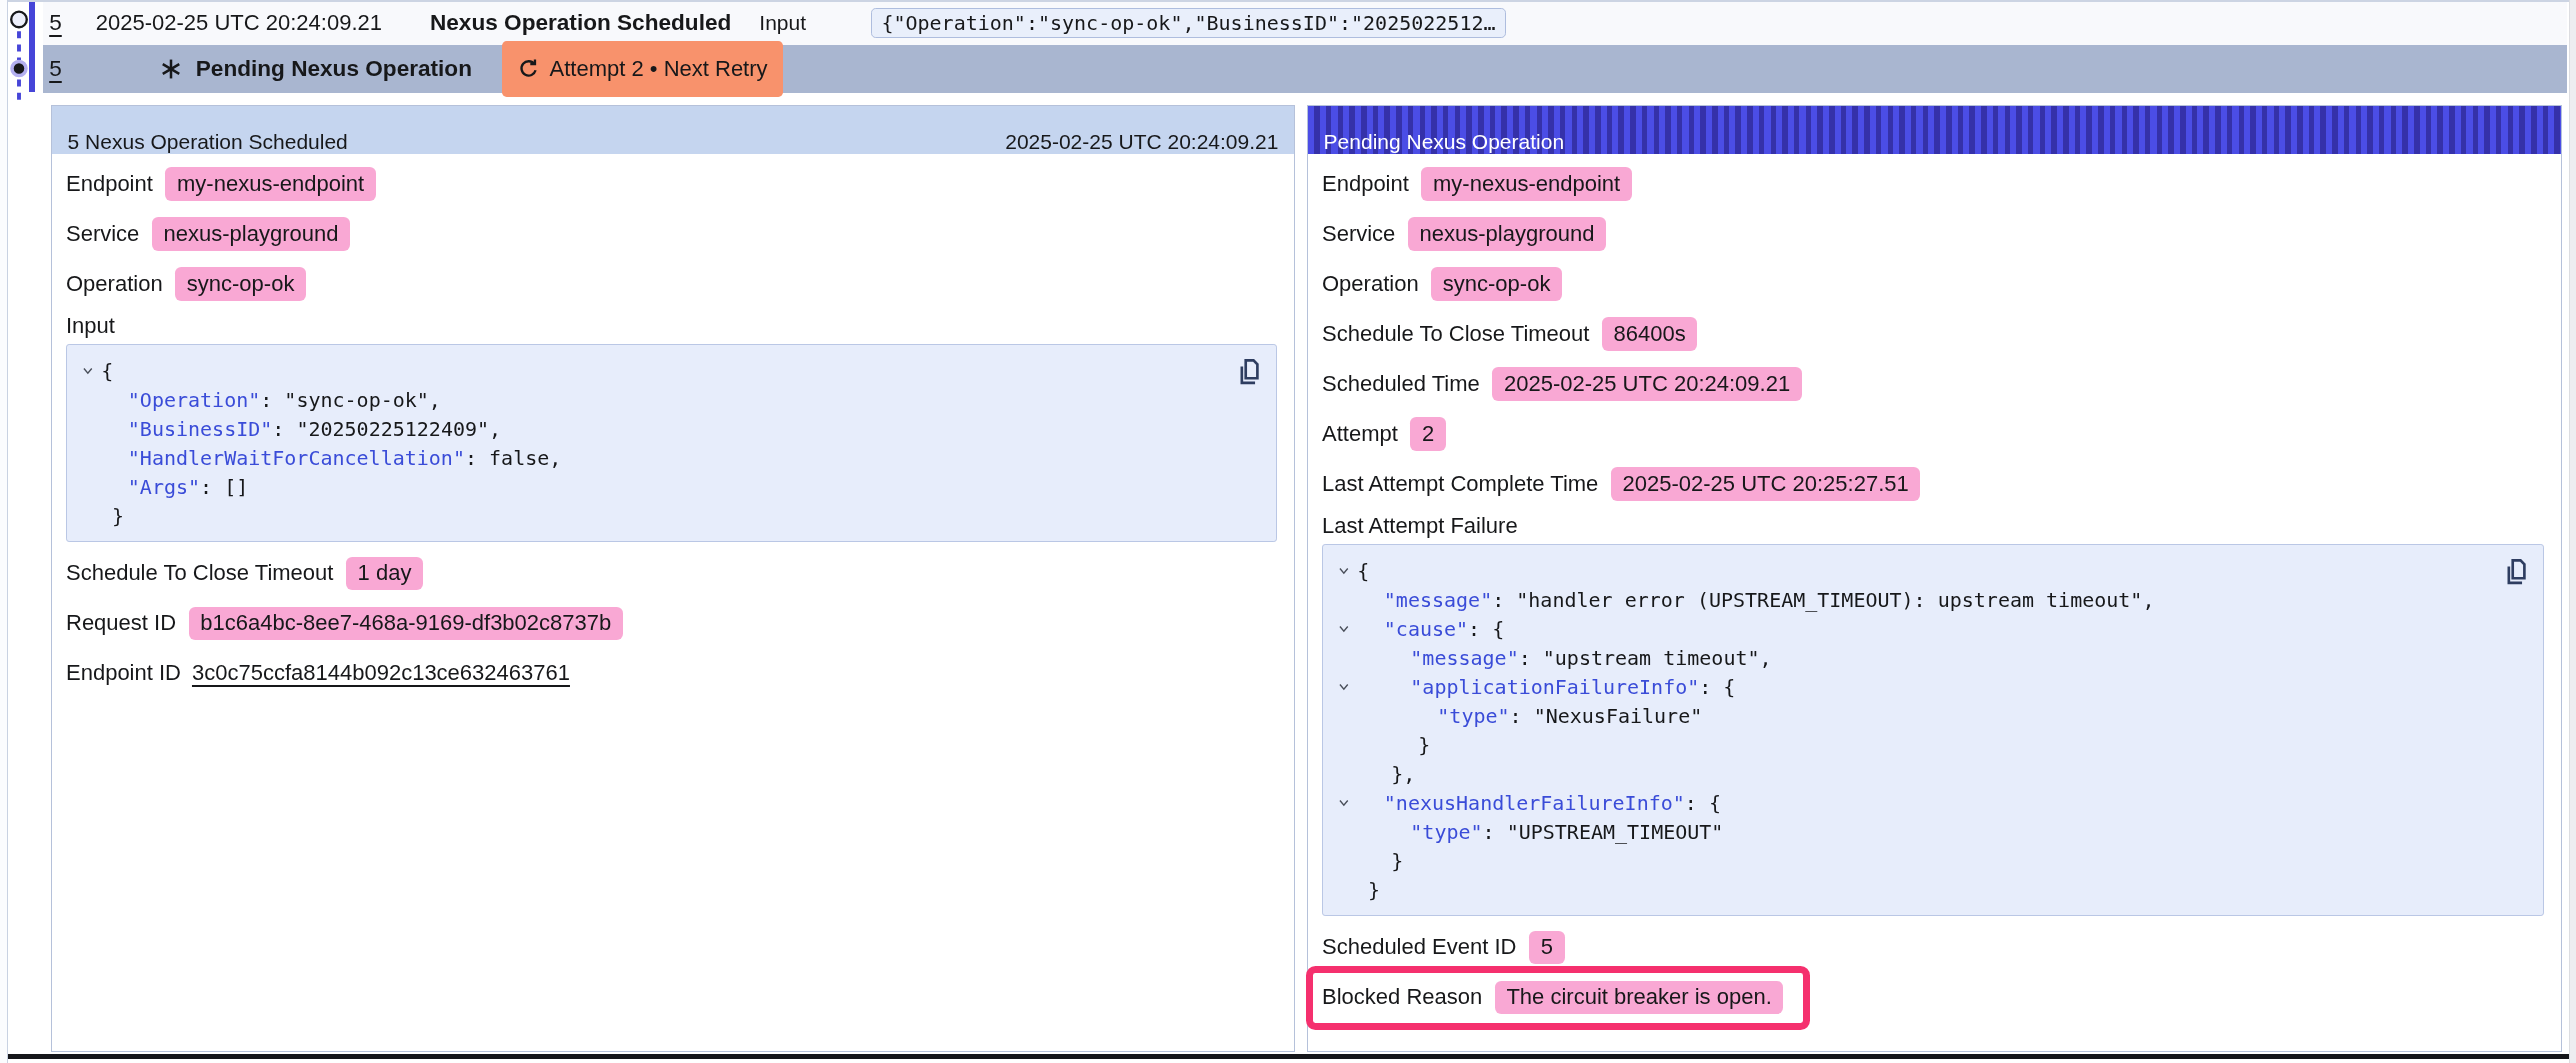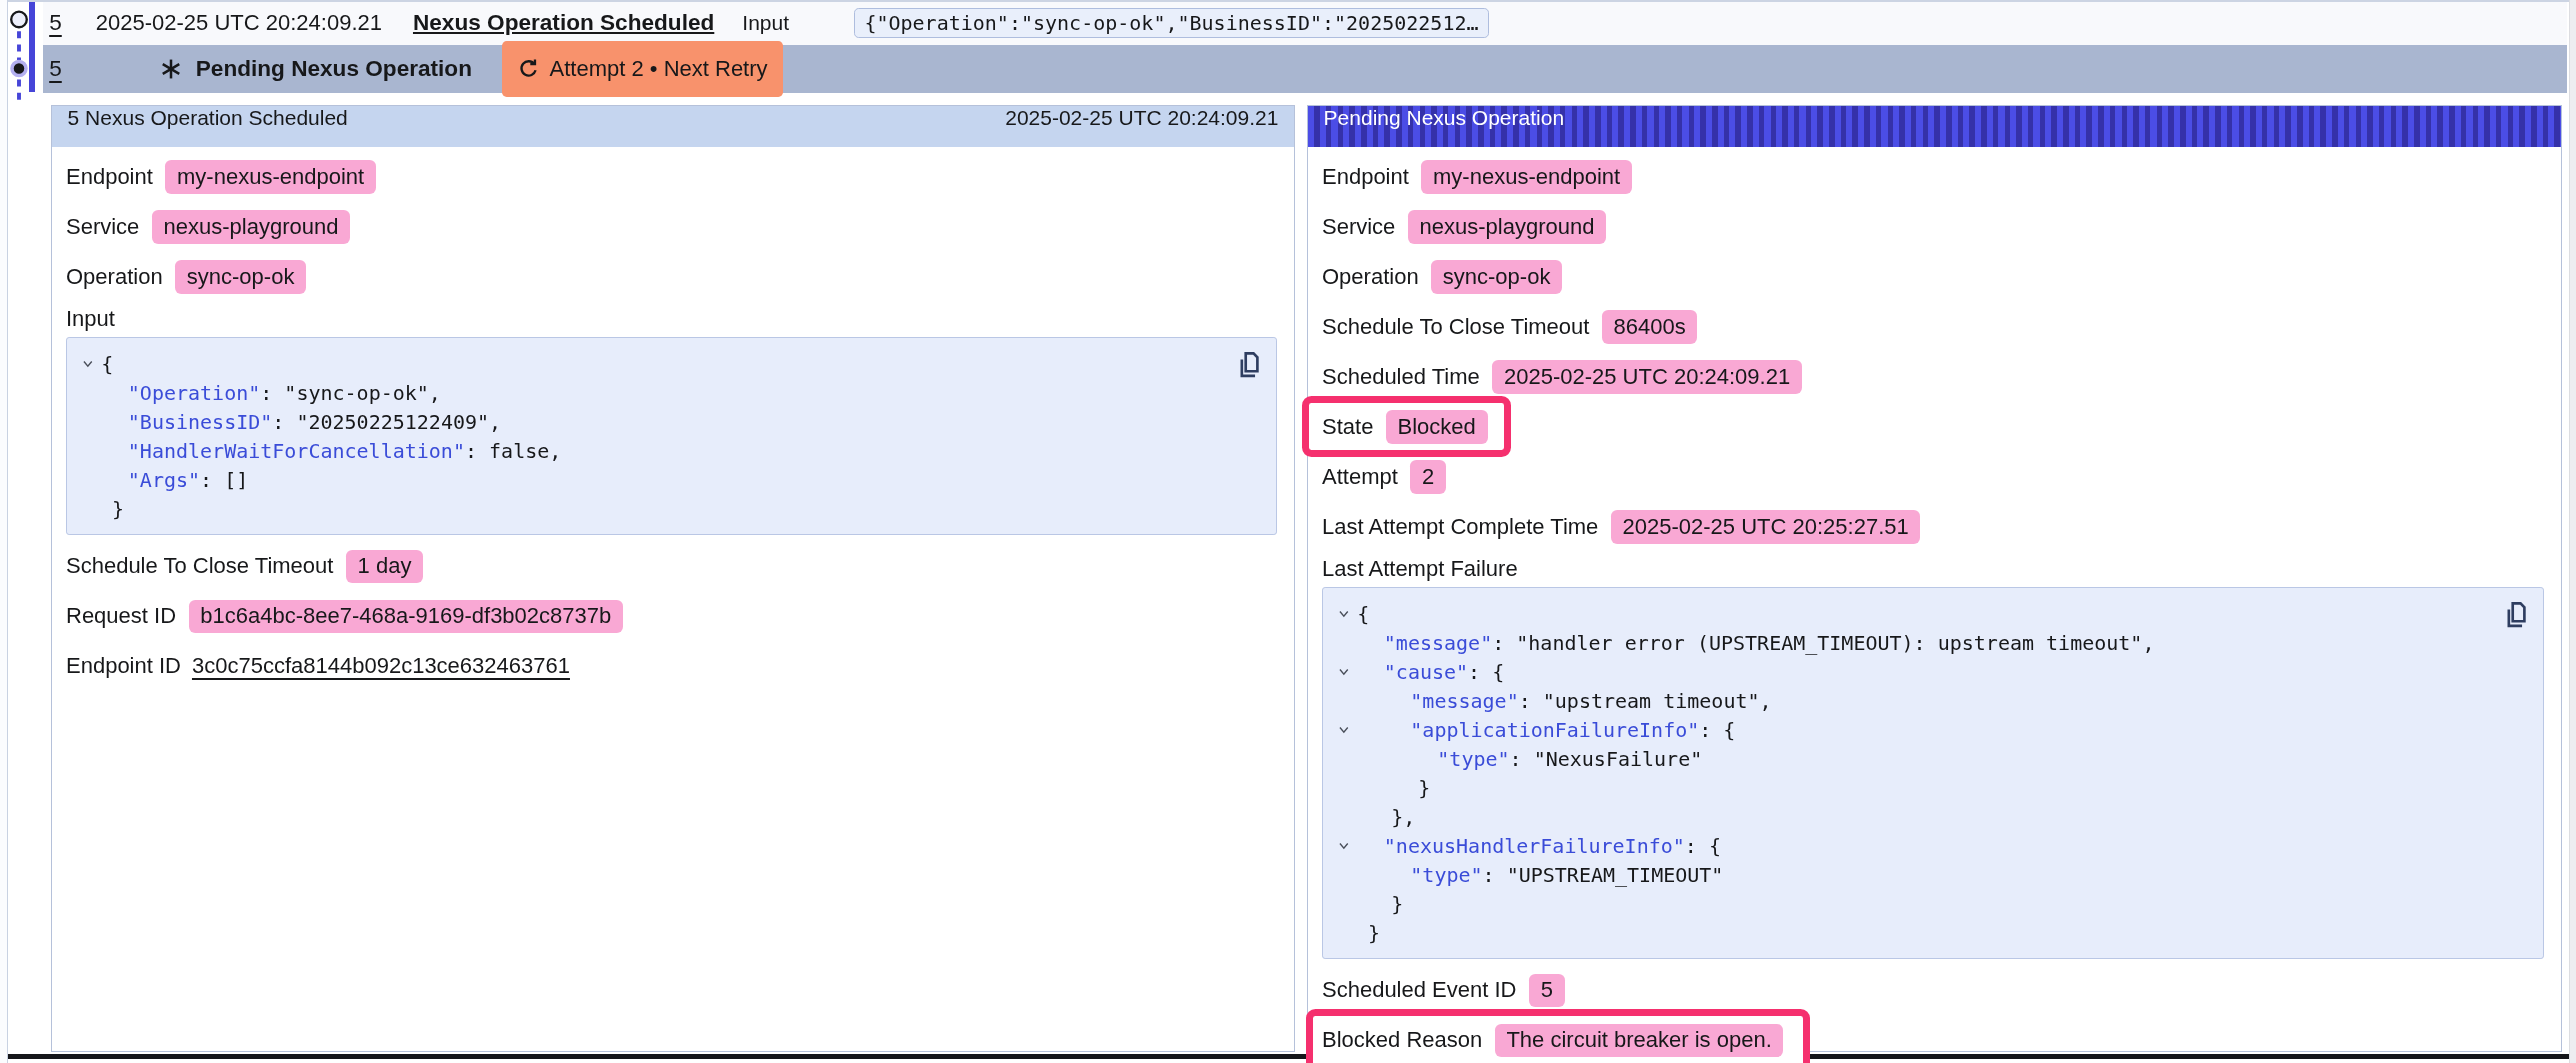--- a/index.html
+++ b/index.html
@@ -12,36 +12,36 @@
   .right-scroll-strip{position:absolute;right:0;top:0;bottom:0;width:6.2px;background:#ededf1;border-left:0.8px solid #dcdde1;}
   .bottom-line{position:absolute;left:7.8px;right:0;top:1054px;height:4.7px;background:#15161a;}
 
   
   .event-row{position:absolute;left:43px;right:9.4px;display:flex;align-items:center;}
   .row-scheduled{top:1.6px;height:43px;background:#f8f9fc;}
   .row-pending{top:45px;height:48px;background:#a9b6d0;}
   .event-id-link{margin-left:6.2px;font-size:22.6px;text-decoration:underline;text-underline-offset:4.7px;text-decoration-thickness:1.6px;color:#17181a;cursor:pointer;}
   .row-time{margin-left:34px;font-size:22px;}
   .row-title{font-size:22.6px;font-weight:700;}
-  .row-scheduled .row-title{margin-left:31px;text-decoration:underline;}
+  .row-scheduled .row-title{margin-left:48px;}
   .row-input-label{margin-left:28px;font-size:21px;}
   .row-input-chip{margin-left:65px;background:#e9effb;border:1.6px solid #aebdde;border-radius:4.7px;
       font-family:"DejaVu Sans Mono",monospace;font-size:20px;padding:2.3px 9.4px;white-space:nowrap;cursor:pointer;}
   .asterisk-wrap{margin-left:98px;display:flex;align-items:center;}
   .row-pending .row-title{margin-left:14px;}
   .retry-badge{margin-left:30px;height:56px;display:flex;align-items:center;gap:11px;background:#f8926c;
       border-radius:4.7px;padding:0 15.6px;font-size:22px;}
   .selected-bar{position:absolute;left:29px;top:2.3px;width:5.5px;height:90px;background:#4645d8;}
   .timeline{position:absolute;left:7.8px;top:0;width:36px;height:109px;}
 
   
   .panel{position:absolute;top:105px;background:#ffffff;border:1.6px solid #b5c1da;height:947px;box-sizing:border-box;}
   .panel-left{left:51px;width:1244px;}
   .panel-right{left:1307px;width:1255px;}
-  .panel-header{height:41px;display:flex;align-items:flex-start;justify-content:space-between;padding:0 15.6px;font-size:21px;}
+  .panel-header{height:48px;display:flex;align-items:flex-end;justify-content:space-between;padding:0 15.6px;font-size:21px;}
   .panel-header-left{background:#c5d5ef;}
   .panel-header-right{background:repeating-linear-gradient(90deg,#4b4de6 0 6.2px,#3531a9 6.2px 11.7px);color:#ffffff;font-weight:500;}
   .panel-body{padding:4.7px 17px 0 14px;}
 
   .field-row{height:50px;display:flex;align-items:center;position:relative;}
   .field-row > *{position:relative;z-index:1;}
   .flabel{font-size:22px;}
   .chip{margin-left:12.5px;background:#f9a8d4;border-radius:6.2px;padding:3.9px 11.7px;font-size:22px;white-space:nowrap;}
   .id-link{margin-left:11px;font-size:22px;text-decoration:underline;text-underline-offset:4.7px;text-decoration-thickness:1.6px;cursor:pointer;}
   .section-label{height:34px;display:flex;align-items:center;font-size:22px;}
@@ -177,25 +177,20 @@
       </div>
       <div class="field-row">
         <span class="flabel">Schedule To Close Timeout</span>
         <span class="chip">86400s</span>
       </div>
       <div class="field-row">
         <span class="flabel">Scheduled Time</span>
         <span class="chip">2025-02-25 UTC 20:24:09.21</span>
       </div>
       <div class="field-row">
-        <div class="red-annotation state-red"></div>
-        <span class="flabel">State</span>
-        <span class="chip">Blocked</span>
-      </div>
-      <div class="field-row">
         <span class="flabel">Attempt</span>
         <span class="chip">2</span>
       </div>
       <div class="field-row">
         <span class="flabel">Last Attempt Complete Time</span>
         <span class="chip">2025-02-25 UTC 20:25:27.51</span>
       </div>
 
       <div class="section-label">Last Attempt Failure</div>
 

